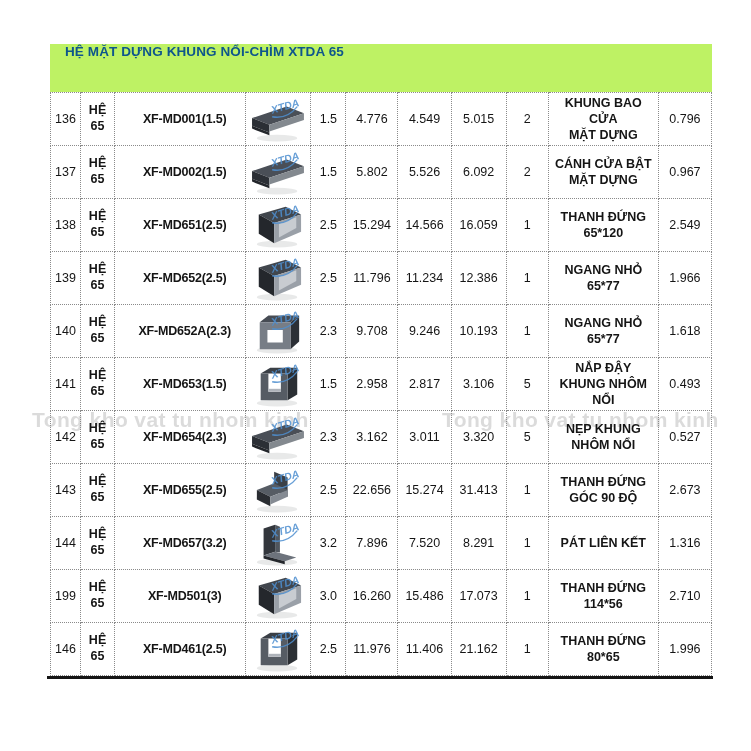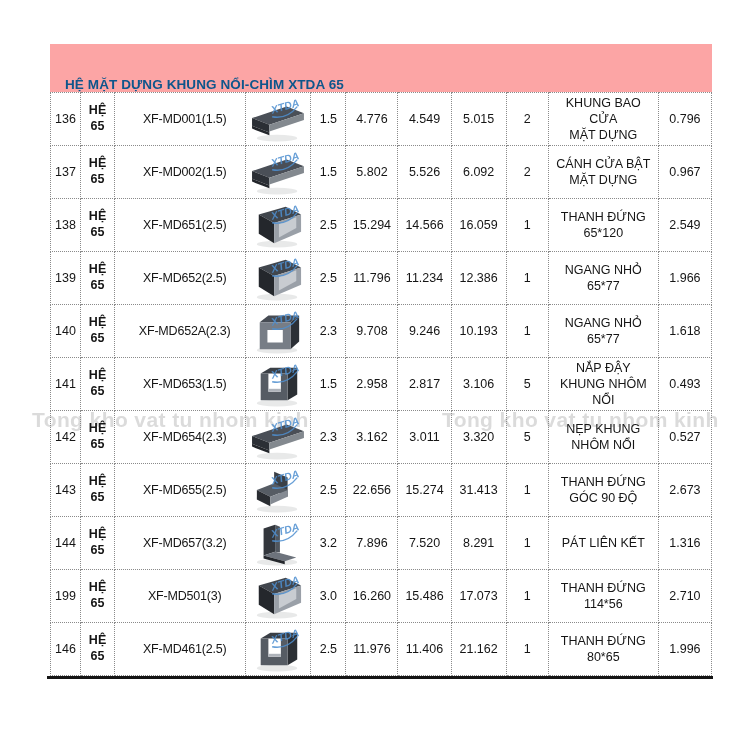--- a/index.html
+++ b/index.html
@@ -3,21 +3,21 @@
 <meta charset="utf-8">
 <style>
   html,body{margin:0;padding:0;}
   body{
     width:751px;height:751px;background:#ffffff;position:relative;overflow:hidden;
     font-family:"Liberation Sans","DejaVu Sans",sans-serif;
     -webkit-font-smoothing:antialiased;
   }
   .title-bar{
     position:absolute;left:50px;top:44px;width:662px;height:48px;
-    background:#fca5a5;display:flex;align-items:flex-end;box-sizing:border-box;
+    background:#bef264;display:flex;align-items:flex-start;box-sizing:border-box;
     padding-left:15px;
   }
   .title-bar .title{
     font-size:13.5px;font-weight:bold;color:#0e568c;letter-spacing:.1px;
   }
   .watermark{
     position:absolute;top:408px;font-size:21px;font-weight:bold;
     color:rgba(150,150,150,.34);letter-spacing:.4px;white-space:nowrap;
   }
   .wm-left{left:32px;}
@@ -27,22 +27,22 @@
     border-collapse:collapse;table-layout:fixed;
   }
   table.catalog td{
     border:1px dotted #8a8a8a;
     text-align:center;vertical-align:middle;
     font-size:12.5px;color:#151515;padding:0;overflow:hidden;
   }
   table.catalog tr{height:53px;}
   .c-no{font-size:12px;}
   .c-he{font-size:11px;font-weight:600;white-space:pre-line;line-height:1.25;}
-  .c-code{text-align:right;padding-left:9px !important;font-weight:normal;letter-spacing:-.2px;}
-  .c-desc{font-size:10.8px;font-weight:400;white-space:pre-line;line-height:1.3;}
+  .c-code{text-align:right;padding-left:9px !important;font-weight:bold;letter-spacing:-.2px;}
+  .c-desc{font-size:10.8px;font-weight:700;white-space:pre-line;line-height:1.3;}
   .c-img{padding:1px !important;}
   .img-holder{display:inline-block;width:62px;height:50px;vertical-align:middle;}
   .bottom-bar{
     position:absolute;left:47px;top:676px;width:666px;height:3px;background:#141414;
   }
 </style>
 </head>
 <body>
 
 <div class="title-bar">

